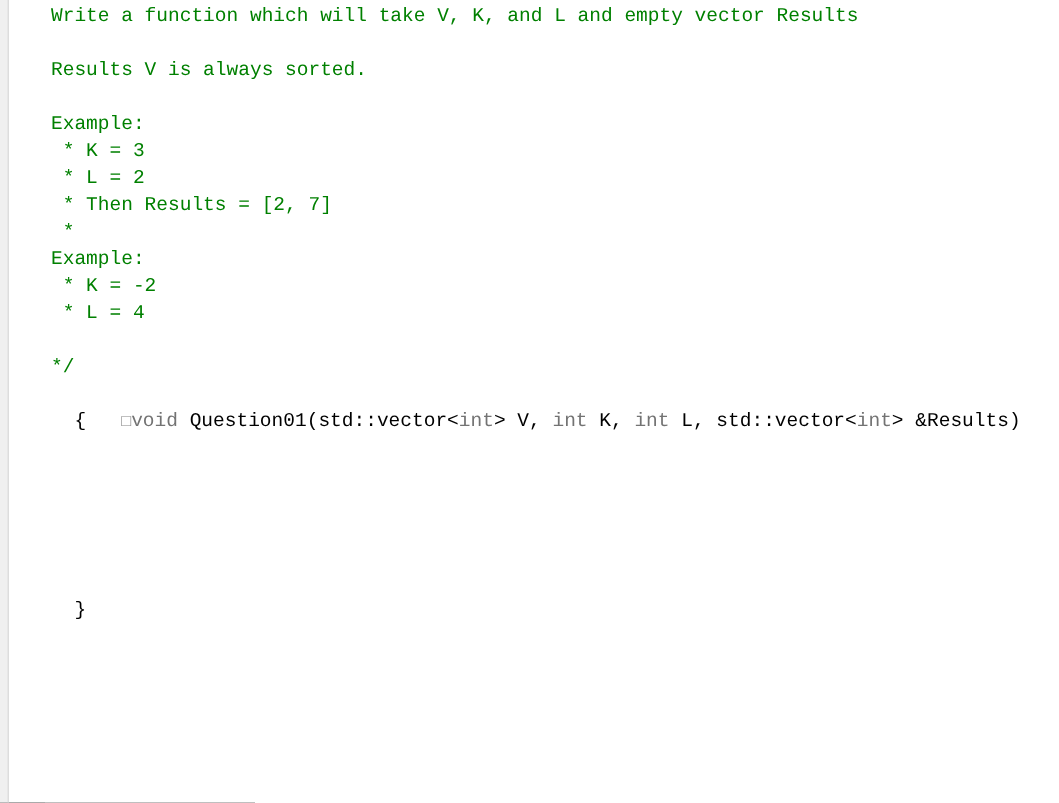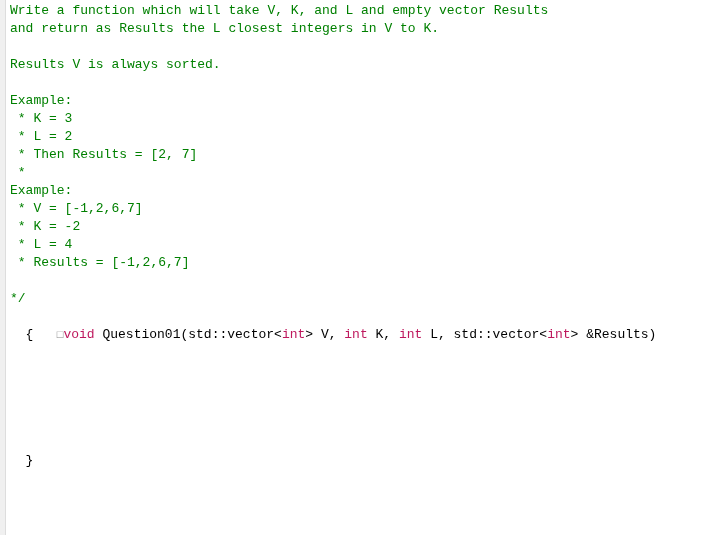--- a/index.html
+++ b/index.html
@@ -1,18 +1,19 @@
 <!DOCTYPE html>
 <html><head>
   <meta charset="utf-8">
   <style>
     * {
       margin: 0;
       padding: 0;
       box-sizing: border-box;
+      gap: 24px;
     }
 
     body {
       width: 706px;
       height: 535px;
       background-color: #1e1e1e;
       font-family: 'Courier New', Courier, monospace;
       font-size: 13px;
       overflow: hidden;
     }
@@ -38,21 +39,21 @@
       white-space: pre;
       font-family: 'Courier New', Courier, monospace;
       font-size: 13px;
     }
 
     .comment {
       color: #008000;
     }
 
     .keyword {
-      color: #be185d;
+      color: #737373;
     }
 
     .text-black {
       color: #000000;
     }
 
     .collapse-icon {
       color: #888;
       font-size: 11px;
       cursor: pointer;
@@ -67,48 +68,45 @@
   </style>
 </head>
 <body>
 
 <div id="code-editor">
   <div id="left-border"></div>
   <div id="code-content">
 
     <div class="code-line comment">Write a function which will take V, K, and L and empty vector Results</div>
 
-    <div class="code-line comment">and return as Results the L closest integers in V to K.</div>
 
     <div class="code-line comment">&nbsp;</div>
 
     <div class="code-line comment">Results V is always sorted.</div>
 
     <div class="code-line comment">&nbsp;</div>
 
     <div class="code-line comment">Example:</div>
 
 
     <div class="code-line comment"> * K = 3</div>
 
     <div class="code-line comment"> * L = 2</div>
 
     <div class="code-line comment"> * Then Results = [2, 7]</div>
 
     <div class="code-line comment"> *</div>
 
     <div class="code-line comment">Example:</div>
 
-    <div class="code-line comment"> * V = [-1,2,6,7]</div>
 
     <div class="code-line comment"> * K = -2</div>
 
     <div class="code-line comment"> * L = 4</div>
 
-    <div class="code-line comment"> * Results = [-1,2,6,7]</div>
 
     <div class="code-line comment">&nbsp;</div>
 
     <div class="code-line comment">*/</div>
 
     <div class="code-line">
       <span class="collapse-icon">□</span><span class="keyword">void</span><span class="text-black"> Question01(</span><span class="text-black">std::vector&lt;</span><span class="keyword">int</span><span class="text-black">&gt; V, </span><span class="keyword">int</span><span class="text-black"> K, </span><span class="keyword">int</span><span class="text-black"> L, std::vector&lt;</span><span class="keyword">int</span><span class="text-black">&gt; &amp;Results)</span>
     </div>
 
     <div class="code-line text-black">  {</div>

